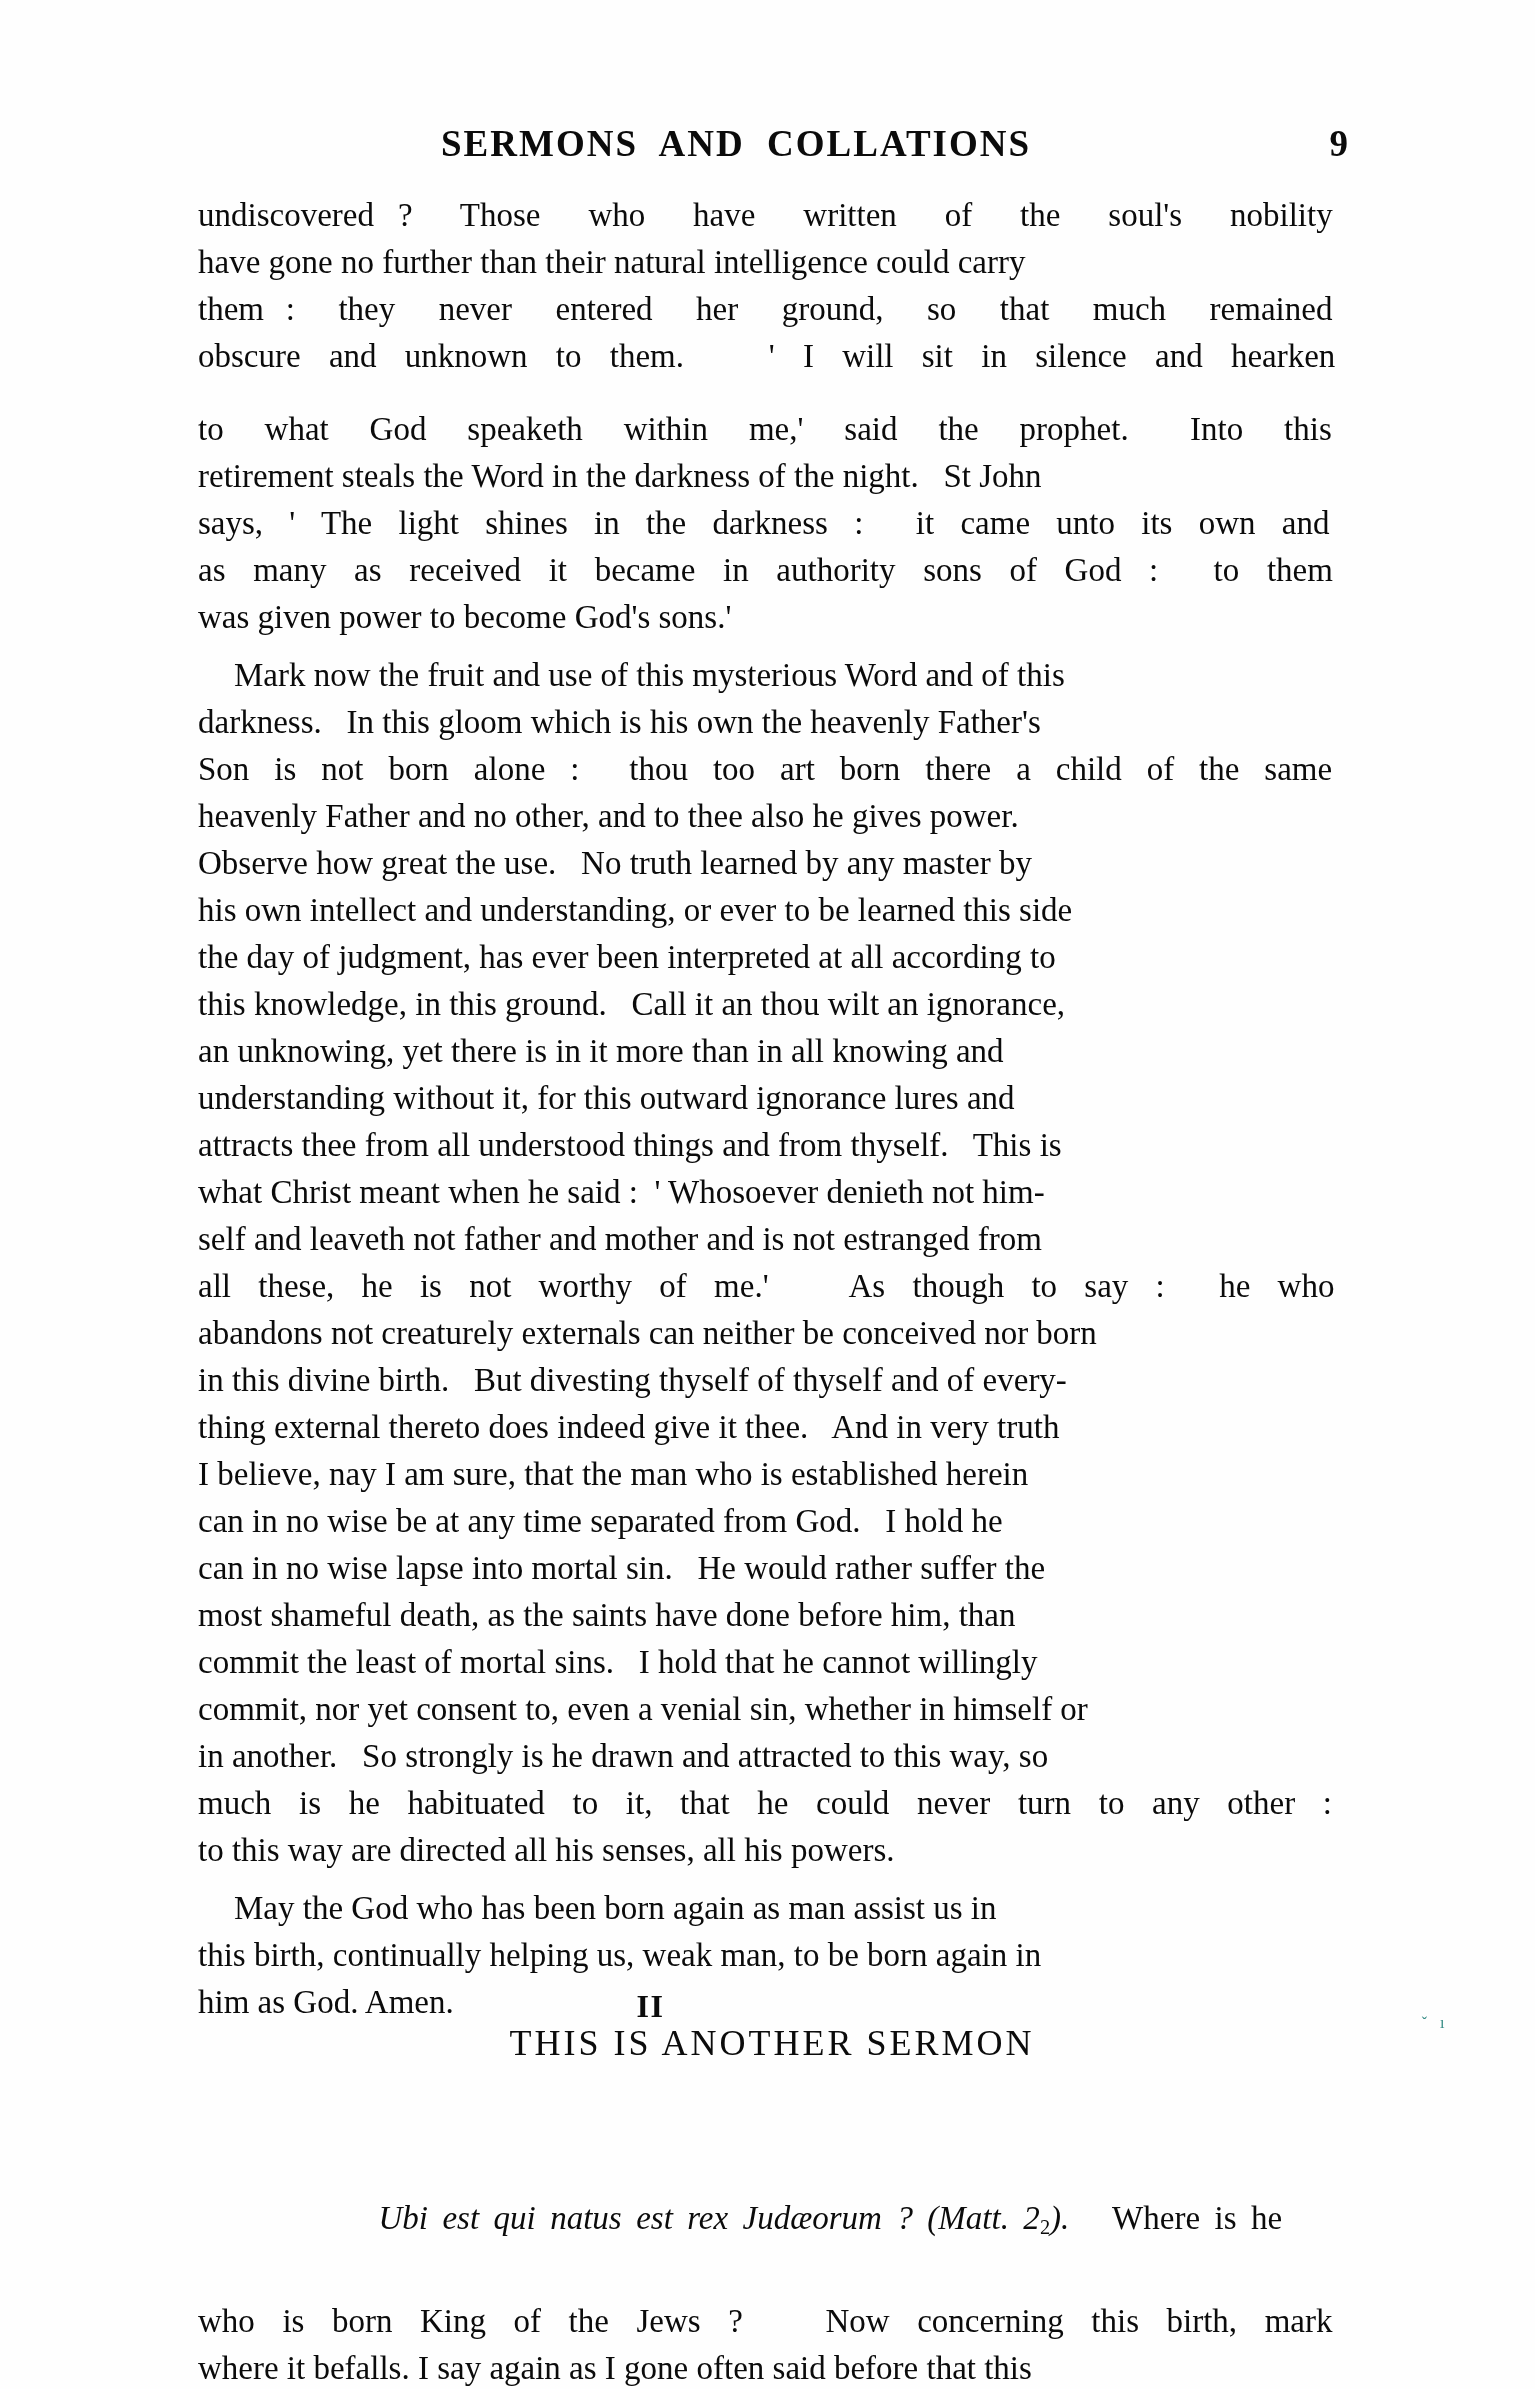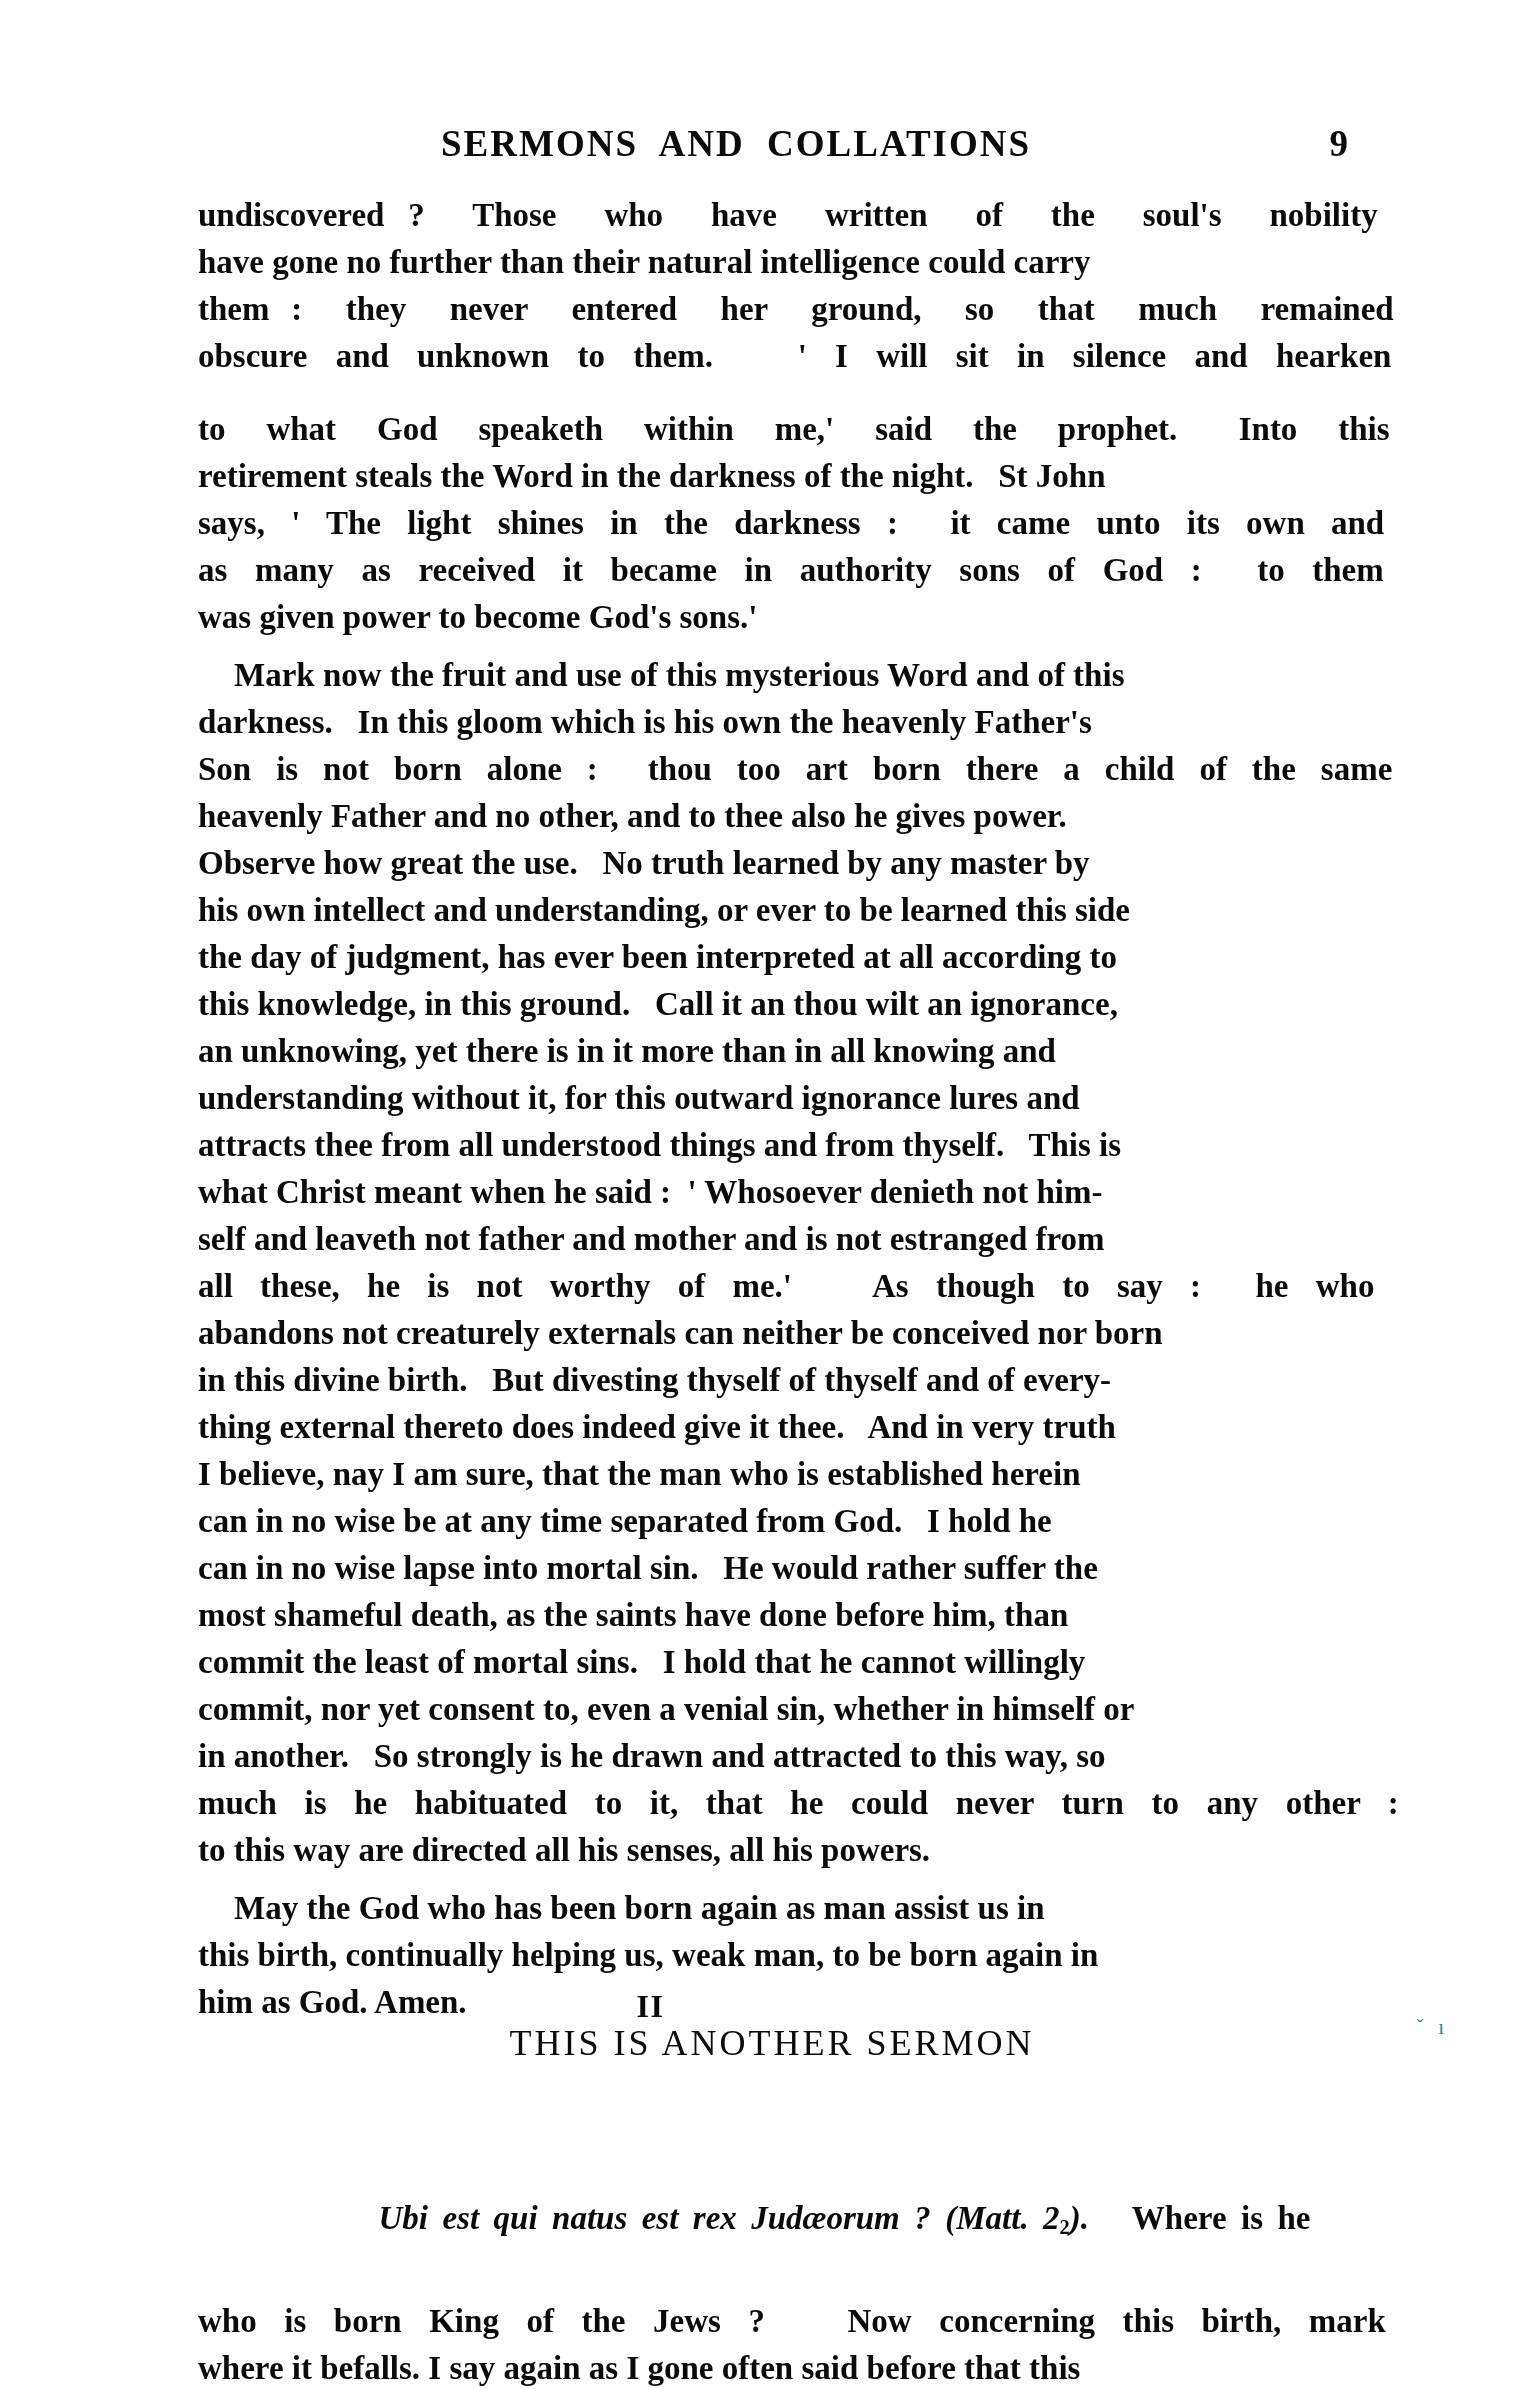--- a/index.html
+++ b/index.html
@@ -66,21 +66,20 @@
     text-justify: inter-word;
   }
   .para + .para {
     margin-top: 11px;
   }
 
   
   .l {
     display: block;
     white-space: nowrap;
-    font-weight: bold;
   }
   .l.j {
     display: flex;
     justify-content: space-between;
   }
   .l.j > span { white-space: pre; }
 
   
   .sec-num {
     position: absolute;
@@ -100,21 +99,21 @@
     text-align: center;
     font-size: 36px;
     letter-spacing: 3px;
     font-weight: 400;
   }
 
   .stray-mark {
     position: absolute;
     right: 87px;
     top: 2014px;
-    font-size: 22px;
+    font-size: 16px;
     color: #0f766e;
     letter-spacing: 4.5px;
     opacity: .85;
   }
 
   
   .epiblock {
     position: absolute;
     left: 198px;
     top: 2148px;

